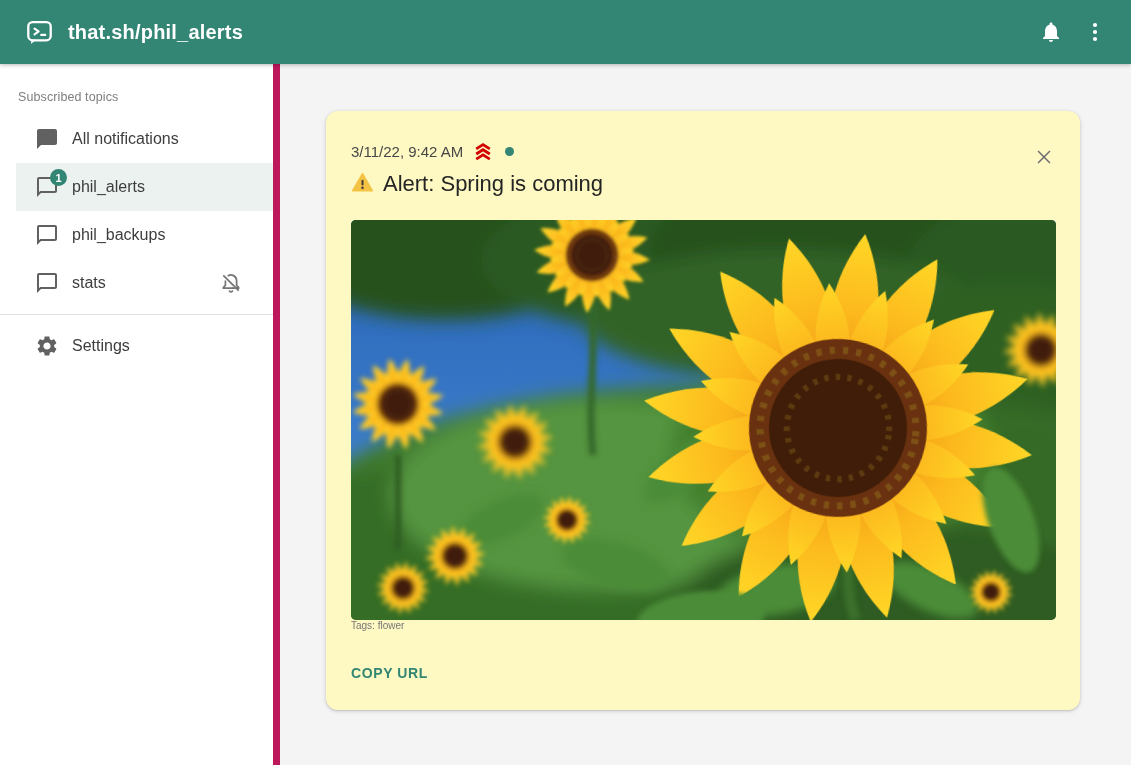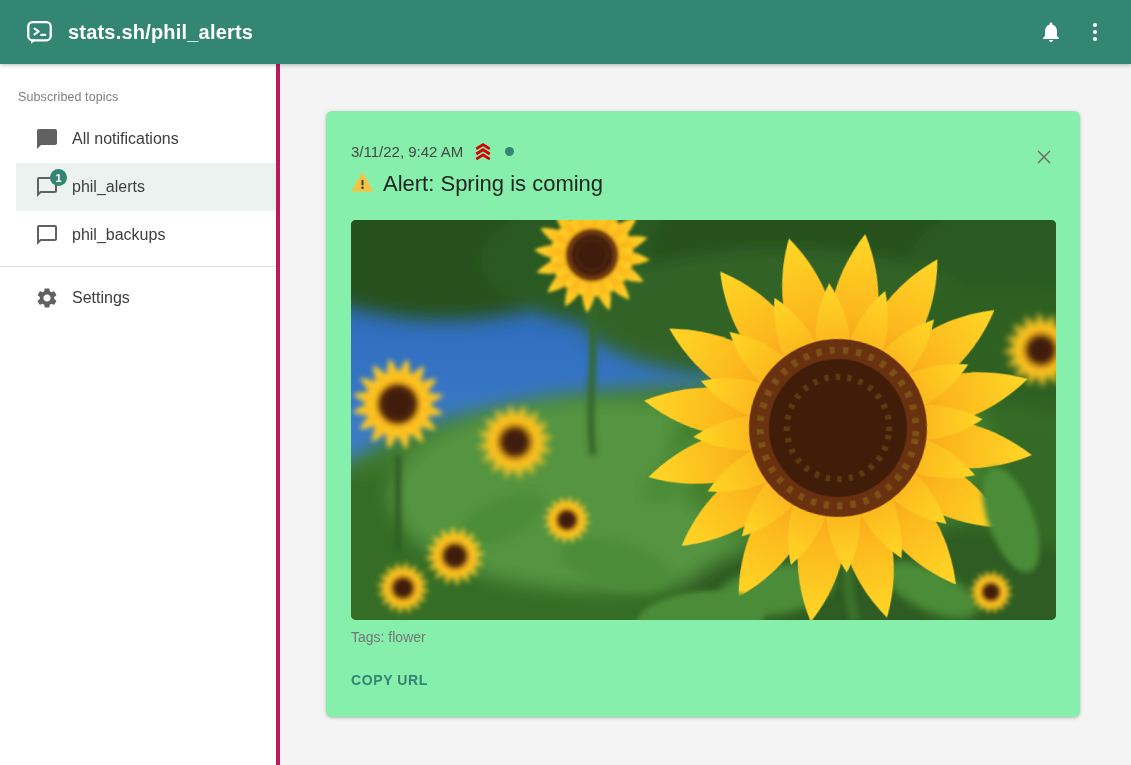--- a/index.html
+++ b/index.html
@@ -19,21 +19,21 @@
     color:#fff; font-size:20px; font-weight:600; letter-spacing:.2px; margin-left:15px;
   }
   .appbar .spacer { flex:1; }
   .iconbtn {
     width:44px; height:44px; border:none; background:transparent; border-radius:50%;
     display:flex; align-items:center; justify-content:center; cursor:pointer;
   }
   
   .layout { display:flex; height:701px; }
   .sidebar {
-    width:280px; background:#fff; border-right:4px solid #be185d; flex:0 0 auto;
+    width:280px; background:#fff; border-right:7px solid #be185d; flex:0 0 auto;
   }
   .main { flex:1; background:#f4f4f4; overflow:hidden; }
   
   .caption {
     padding:26px 18px 11px 18px; font-size:12.5px; color:#7d7d7d; letter-spacing:.1px;
   }
   .srow {
     height:48px; display:flex; align-items:center; padding:0 30px 0 19px;
     cursor:pointer; font-size:16px; color:#3d3d3d;margin-left:16px;
   }
@@ -42,21 +42,21 @@
   .srow .lbl { margin-left:13px; white-space:nowrap; }
   .badge {
     position:absolute; top:-6px; right:-8px; min-width:17px; height:17px;
     background:#338574; color:#fff; font-size:11px; font-weight:600;
     border-radius:50%; display:flex; align-items:center; justify-content:center;
   }
   .mute-ic { margin-left:auto; width:24px; height:24px; }
   .divider { border-top:1px solid #e0e0e0; margin:7px 0; }
   
   .card {
-    width:754px; margin:47px 0 0 46px; background:#86efac; border-radius:6px;
+    width:754px; margin:47px 0 0 46px; background:#fef9c3; border-radius:12px;
     box-shadow:0 1px 4px rgba(0,0,0,.16), 0 1px 2px rgba(0,0,0,.1);
     position:relative; padding:29px 24px 23px 25px;
   }
   .meta { display:flex; align-items:center; gap:7px; }
   .timestamp { font-size:15px; color:#474747; }
   .prio { width:22px; height:22px; margin-left:2px; }
   .newdot { width:9px; height:9px; border-radius:50%; background:#338574; margin-left:4px; }
   .closebtn {
     position:absolute; top:25px; right:15px; width:42px; height:42px;
     border:none; background:transparent; border-radius:50%; cursor:pointer;
@@ -65,40 +65,40 @@
   .ntitle {
     margin-top:9px; font-size:22px; color:#242424; font-weight:400;
     display:flex; gap:9px;
   }
   .warnic { width:23px; height:23px; flex:0 0 auto; }
   .nbody { margin-top:7px; font-size:16px; color:#303030; }
   .attach {
     margin-top:23px; width:705px; height:400px; border-radius:5px; overflow:hidden;
     line-height:0; cursor:pointer;
   }
-  .tags { margin-top:9px; font-size:14px; color:#757575; }
-  .actions { margin-top:21px; display:flex; gap:25px; }
+  .tags { font-size:10px; color:#757575; }
+  .actions { margin-top:28px; display:flex; gap:25px; }
   .textbtn {
     border:none; background:transparent; color:#338574; font-family:inherit;
     font-size:14px; font-weight:600; letter-spacing:.6px; cursor:pointer; padding:6px 0;
   }
 </style>
 </head>
 <body>
 
 <header class="appbar">
   <span class="logo">
     <svg viewBox="0 0 26 26" width="27" height="27">
       <rect x="2.2" y="3" width="21.6" height="17.5" rx="4.2" fill="none" stroke="#fff" stroke-width="2.2"></rect>
       <path d="M5 20 v4 L9.4 20 Z" fill="#fff"></path>
       <path d="M8.2 9.2 l4 2.8 -4 2.8" fill="none" stroke="#fff" stroke-width="2" stroke-linecap="round" stroke-linejoin="round"></path>
       <line x1="14.6" y1="15.3" x2="18.6" y2="15.3" stroke="#fff" stroke-width="2" stroke-linecap="round"></line>
     </svg>
   </span>
-  <span class="title">stats.sh/phil_alerts</span>
+  <span class="title">that.sh/phil_alerts</span>
   <span class="spacer"></span>
   <button class="iconbtn">
     <svg viewBox="0 0 24 24" width="24" height="24">
       <path fill="#fff" d="M12 22c1.1 0 2-.9 2-2h-4c0 1.1.9 2 2 2zm6-6v-5c0-3.07-1.63-5.64-4.5-6.32V4c0-.83-.67-1.5-1.5-1.5s-1.5.67-1.5 1.5v.68C7.64 5.36 6 7.92 6 11v5l-2 2v1h16v-1l-2-2z"></path>
     </svg>
   </button>
   <button class="iconbtn">
     <svg viewBox="0 0 24 24" width="24" height="24">
       <circle cx="12" cy="5" r="2.1" fill="#fff"></circle>
       <circle cx="12" cy="12" r="2.1" fill="#fff"></circle>
@@ -133,20 +133,36 @@
 
     <div class="srow">
       <span class="ic">
         <svg viewBox="0 0 24 24" width="24" height="24">
           <path fill="#616161" d="M20 2H4c-1.1 0-1.99.9-1.99 2L2 22l4-4h14c1.1 0 2-.9 2-2V4c0-1.1-.9-2-2-2zm0 14H5.17L4 17.17V4h16v12z"></path>
         </svg>
       </span>
       <span class="lbl">phil_backups</span>
     </div>
 
+    <div class="srow">
+      <span class="ic">
+        <svg viewBox="0 0 24 24" width="24" height="24">
+          <path fill="#616161" d="M20 2H4c-1.1 0-1.99.9-1.99 2L2 22l4-4h14c1.1 0 2-.9 2-2V4c0-1.1-.9-2-2-2zm0 14H5.17L4 17.17V4h16v12z"></path>
+        </svg>
+      </span>
+      <span class="lbl">stats</span>
+      <span class="mute-ic">
+        <svg viewBox="0 0 24 24" width="24" height="24">
+          <path d="M8.7 5.1 A5.6 5.6 0 0 1 17.6 9.6 v4.7 l2 2 v.8 h-6.6" fill="none" stroke="#757575" stroke-width="1.7"></path>
+          <path d="M6.4 9.6 v4.7 l-2 2 v.8 h9.6" fill="none" stroke="#757575" stroke-width="1.7"></path>
+          <path d="M10.2 19.6 a1.9 1.9 0 0 0 3.6 0" fill="none" stroke="#757575" stroke-width="1.6"></path>
+          <line x1="4.3" y1="4.3" x2="19.7" y2="19.7" stroke="#757575" stroke-width="1.7"></line>
+        </svg>
+      </span>
+    </div>
 
     <div class="divider"></div>
 
     <div class="srow">
       <span class="ic">
         <svg viewBox="0 0 24 24" width="24" height="24">
           <path fill="#616161" d="M19.14 12.94c.04-.3.06-.61.06-.94 0-.32-.02-.64-.07-.94l2.03-1.58c.18-.14.23-.41.12-.61l-1.92-3.32c-.12-.22-.37-.29-.59-.22l-2.39.96c-.5-.38-1.03-.7-1.62-.94l-.36-2.54c-.04-.24-.24-.41-.48-.41h-3.84c-.24 0-.43.17-.47.41l-.36 2.54c-.59.24-1.13.57-1.62.94l-2.39-.96c-.22-.08-.47 0-.59.22L2.74 8.87c-.12.21-.08.47.12.61l2.03 1.58c-.05.3-.09.63-.09.94s.02.64.07.94l-2.03 1.58c-.18.14-.23.41-.12.61l1.92 3.32c.12.22.37.29.59.22l2.39-.96c.5.38 1.03.7 1.62.94l.36 2.54c.05.24.24.41.48.41h3.84c.24 0 .44-.17.47-.41l.36-2.54c.59-.24 1.13-.56 1.62-.94l2.39.96c.22.08.47 0 .59-.22l1.92-3.32c.12-.22.07-.47-.12-.61l-2.01-1.58zM12 15.6c-1.98 0-3.6-1.62-3.6-3.6s1.62-3.6 3.6-3.6 3.6 1.62 3.6 3.6-1.62 3.6-3.6 3.6z"></path>
         </svg>
       </span>
       <span class="lbl">Settings</span>

